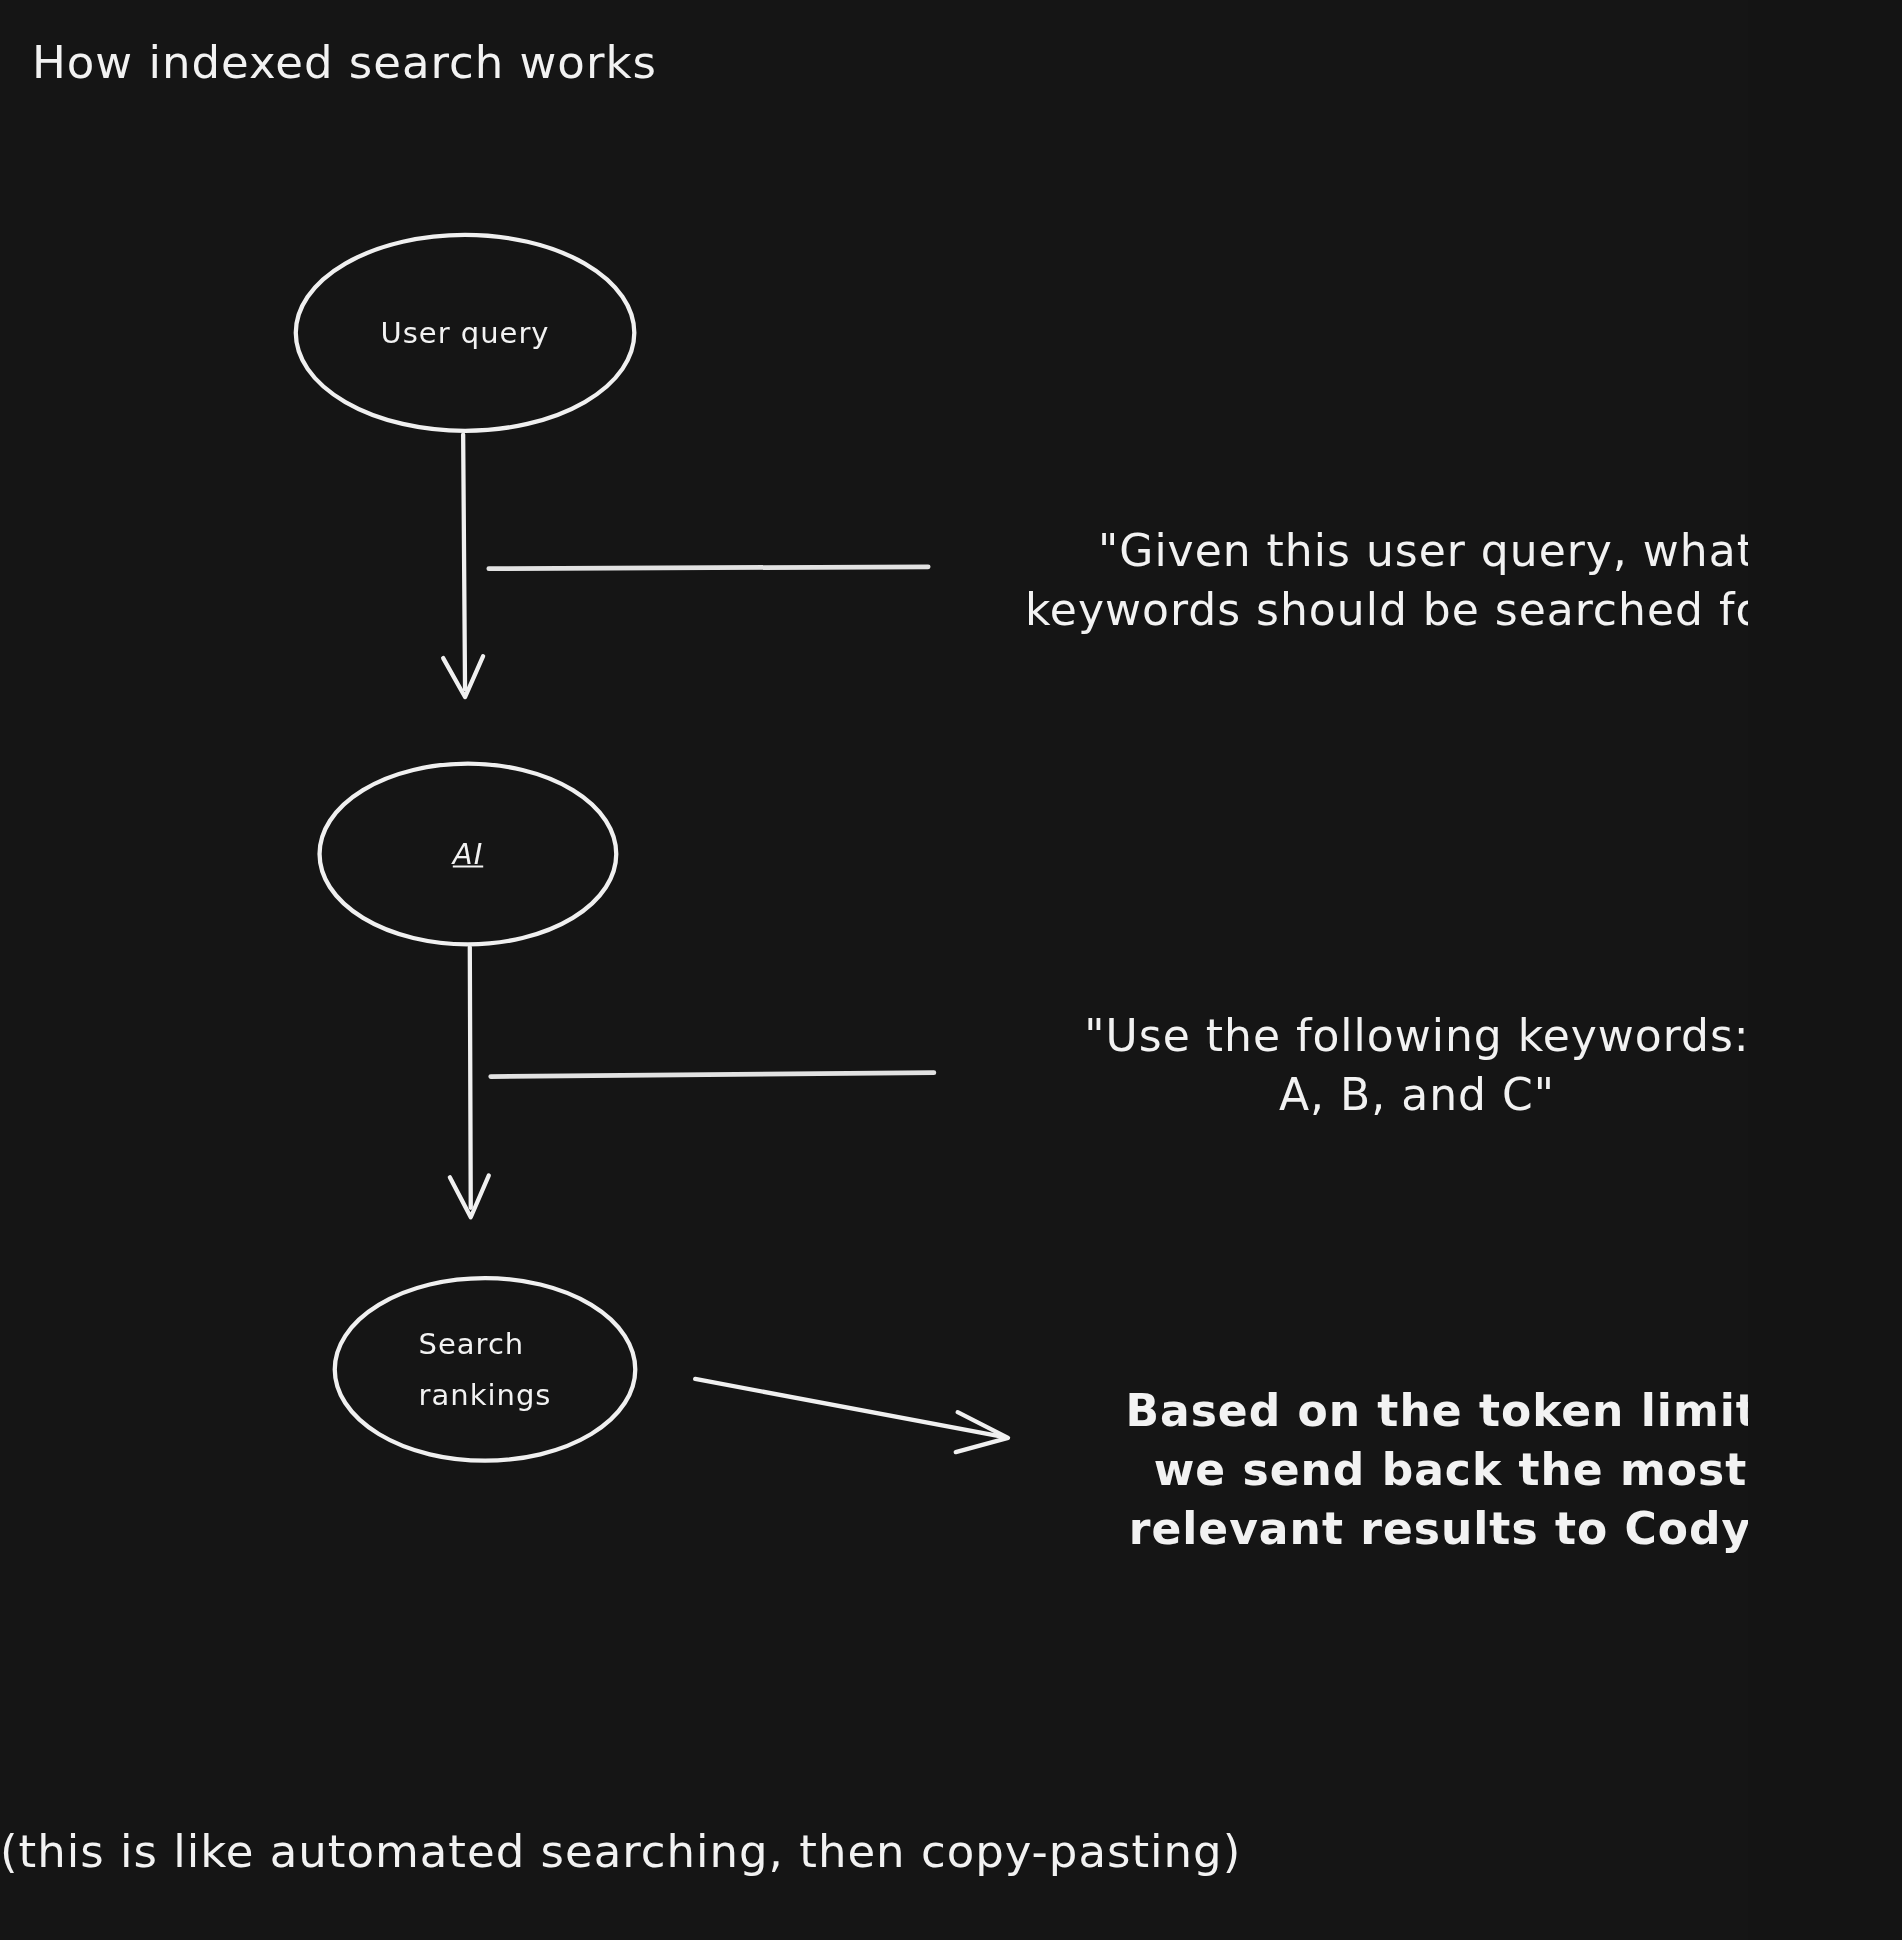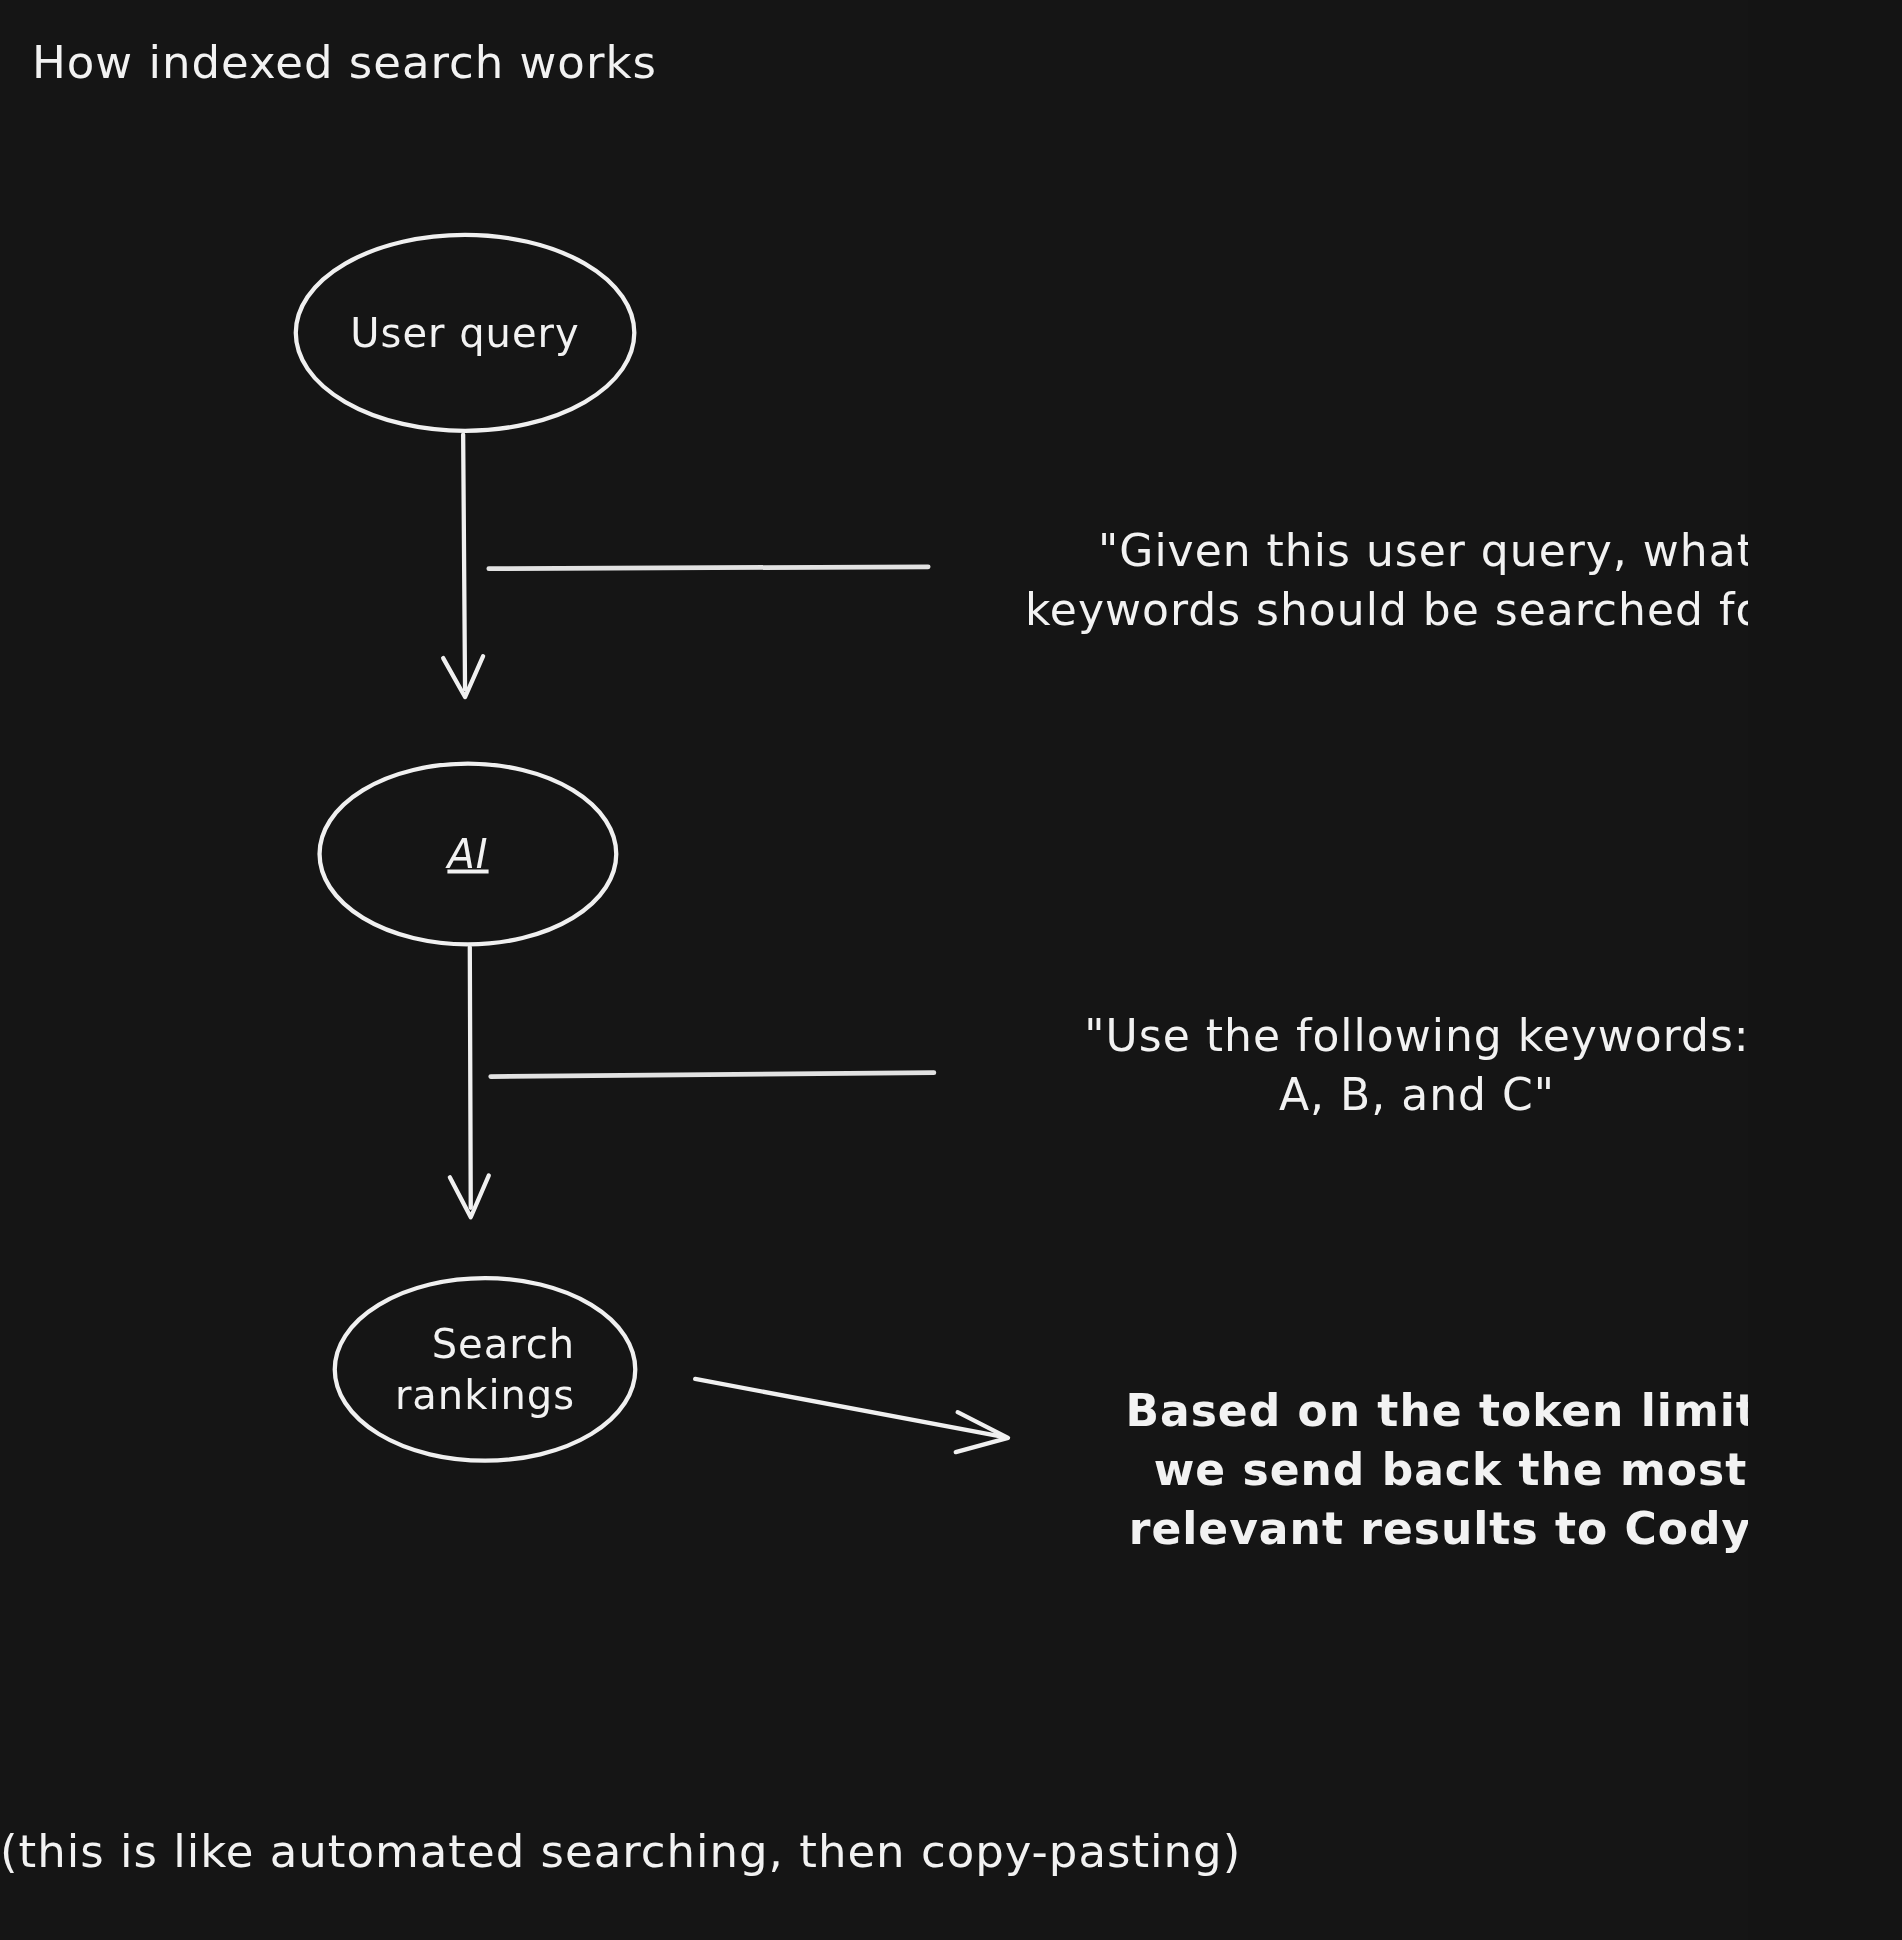--- a/index.html
+++ b/index.html
@@ -35,22 +35,22 @@
   #vector-layer {
     position: absolute;
     left: 0;
     top: 0;
     width: 1902px;
     height: 1940px;
   }
   
   .node-label {
     position: absolute;
-    text-align: right;
-    font-size: 40px;
+    text-align: left;
+    font-size: 29px;
     line-height: 51px;
     white-space: pre-line;
     transform: translate(-50%, -50%);
   }
   
   .annotation {
     position: absolute;
     font-size: 44px;
     line-height: 59px;
     white-space: pre-line;

